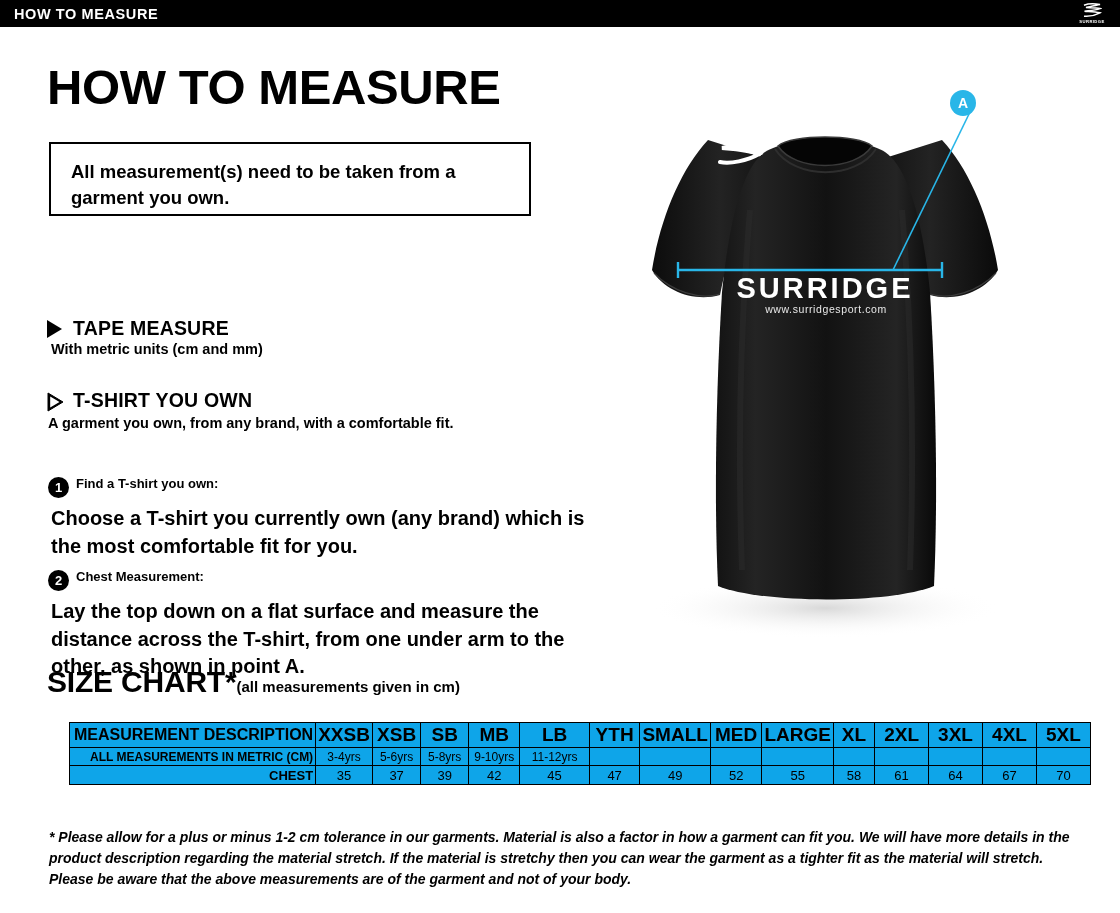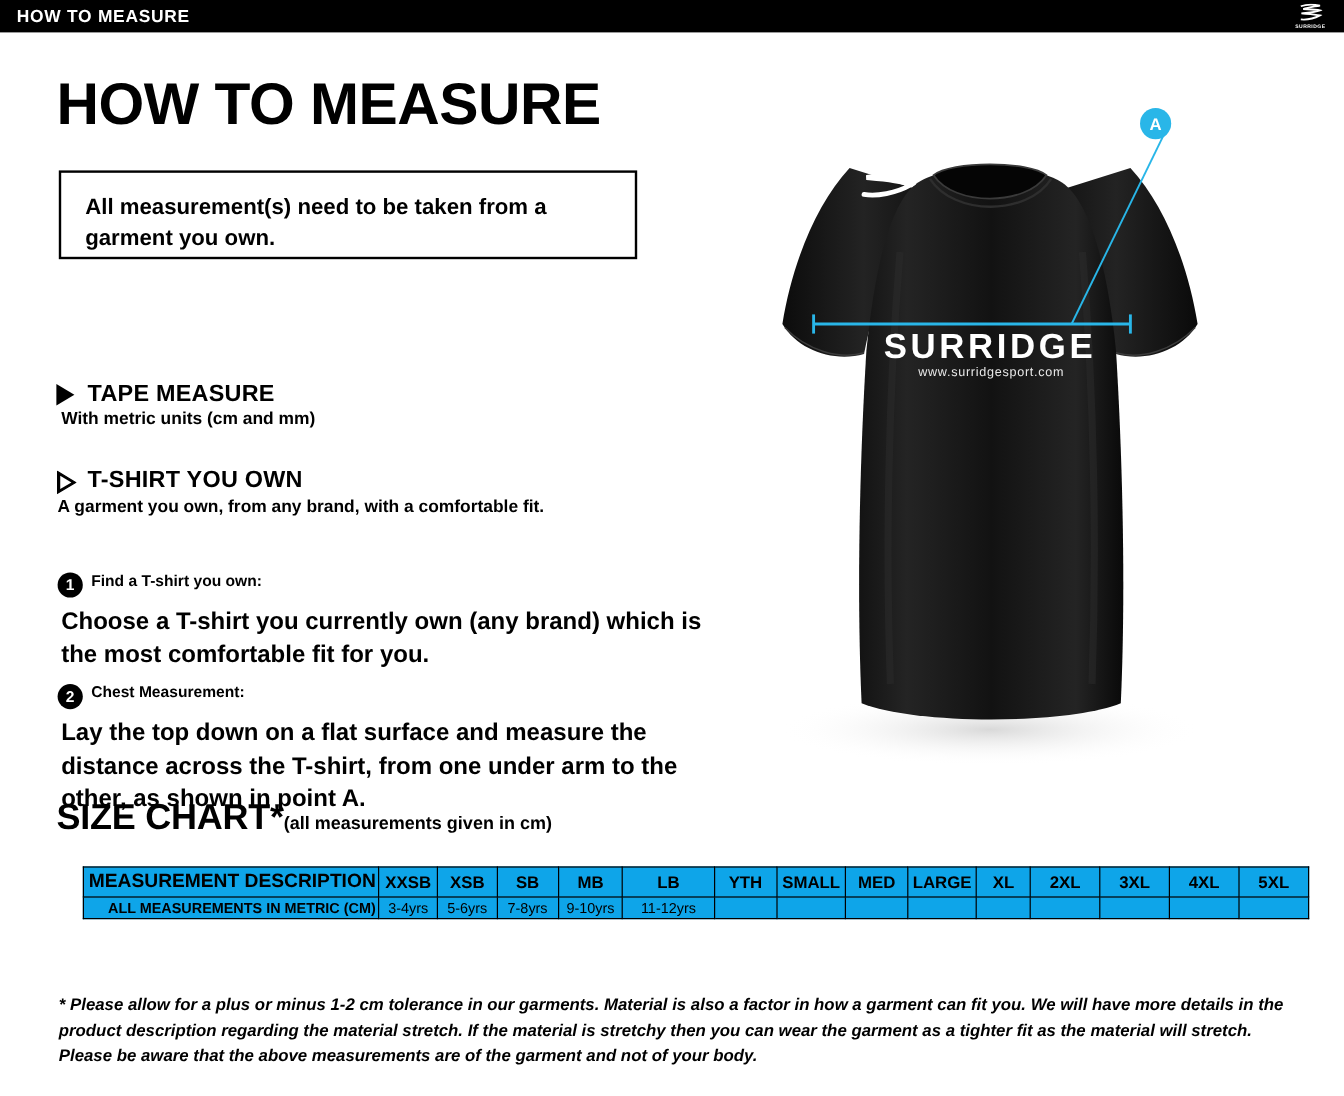--- a/index.html
+++ b/index.html
@@ -199,21 +199,21 @@
   table.size-chart td {
     border: 1px solid #000;
     height: 19px;
     font-size: 13px;
     text-align: center;
     padding: 0 2px;
     white-space: nowrap;
   }
   table.size-chart tr.head td {
     font-weight: bold;
-    font-size: 14px;
+    font-size: 19px;
     height: 25px;
   }
   table.size-chart tr.head td.desc {
     text-align: left;
     padding-left: 4px;
     font-size: 16px;
   }
   table.size-chart td.desc {
     text-align: right;
     padding-left: 4px;
@@ -372,31 +372,48 @@
       <td style="width:48px">XL</td>
       <td style="width:62px">2XL</td>
       <td style="width:62px">3XL</td>
       <td style="width:62px">4XL</td>
       <td style="width:62px">5XL</td>
     </tr>
     <tr class="row-metric">
       <td class="desc">ALL MEASUREMENTS IN METRIC (CM)</td>
       <td>3-4yrs</td>
       <td>5-6yrs</td>
-      <td>7-8yrs</td>
+      <td>5-8yrs</td>
       <td>9-10yrs</td>
       <td>11-12yrs</td>
       <td></td>
       <td></td>
       <td></td>
       <td></td>
       <td></td>
       <td></td>
       <td></td>
       <td></td>
       <td></td>
+    </tr>
+    <tr class="row-chest">
+      <td class="desc">CHEST</td>
+      <td>35</td>
+      <td>37</td>
+      <td>39</td>
+      <td>42</td>
+      <td>45</td>
+      <td>47</td>
+      <td>49</td>
+      <td>52</td>
+      <td>55</td>
+      <td>58</td>
+      <td>61</td>
+      <td>64</td>
+      <td>67</td>
+      <td>70</td>
     </tr>
   </tbody>
     </table>
 
   <div class="footnote">* Please allow for a plus or minus 1-2 cm tolerance in our garments. Material is also a factor in how a garment can fit you. We will have more details in the product description regarding the material stretch.  If the material is stretchy then you can wear the garment as a tighter fit as the material will stretch.  Please be aware that the above measurements are of the garment and not of your body.</div>
 
 </div>
 
 </body></html>

